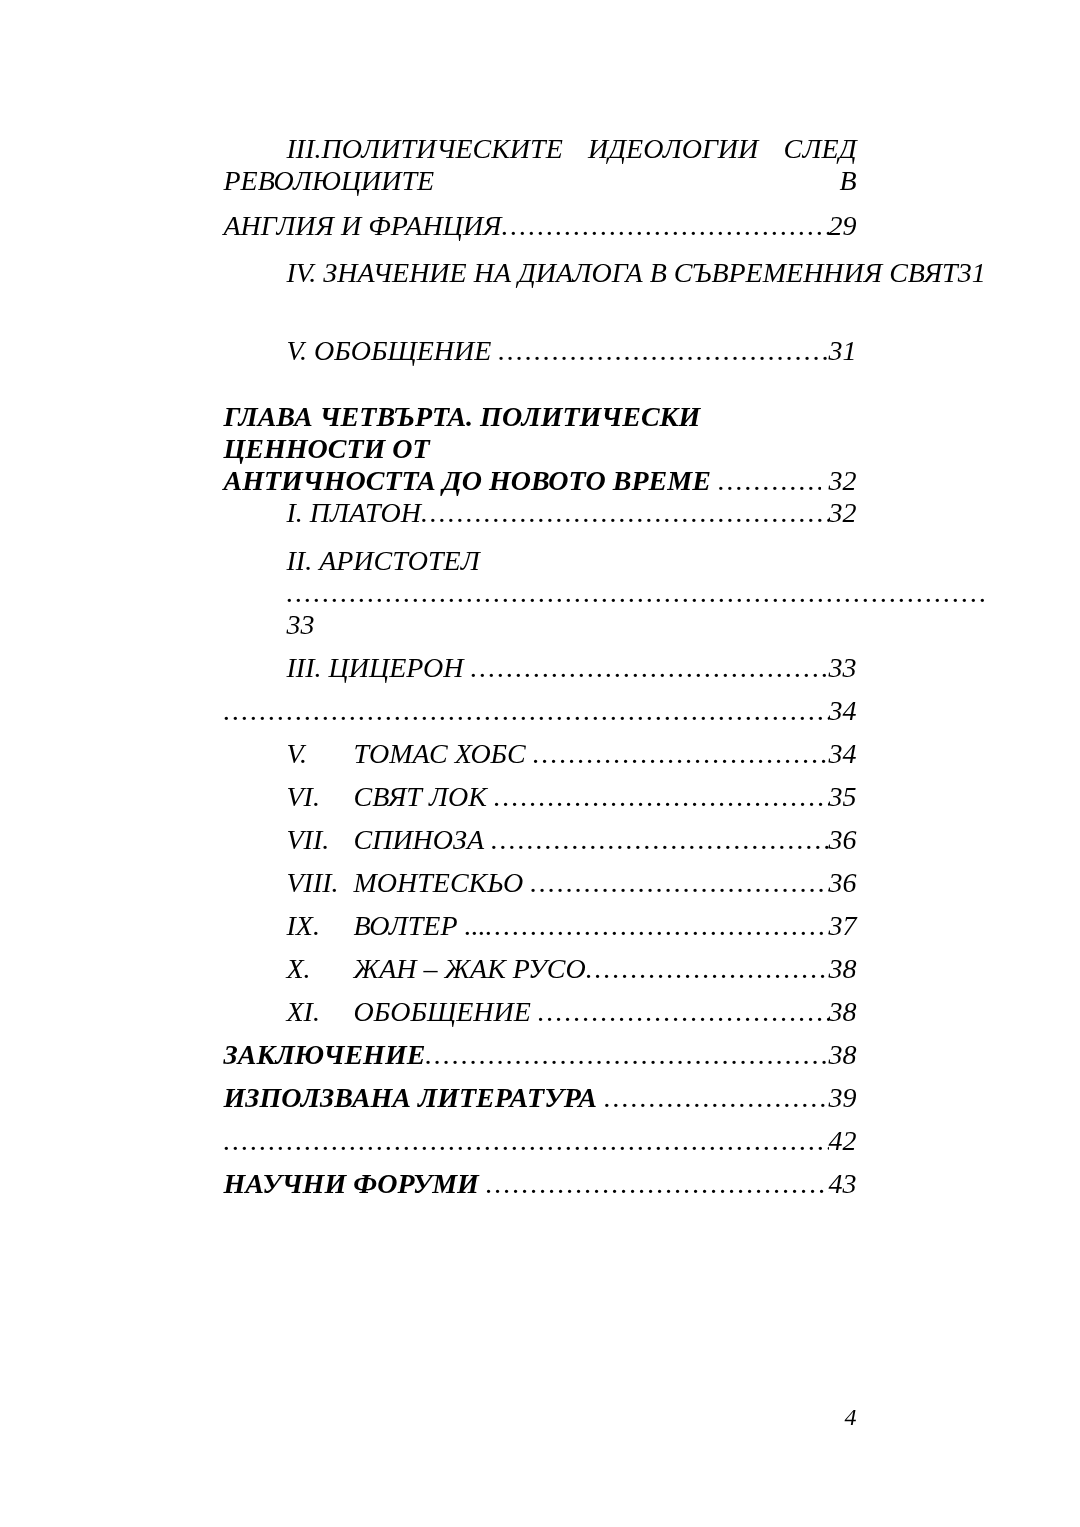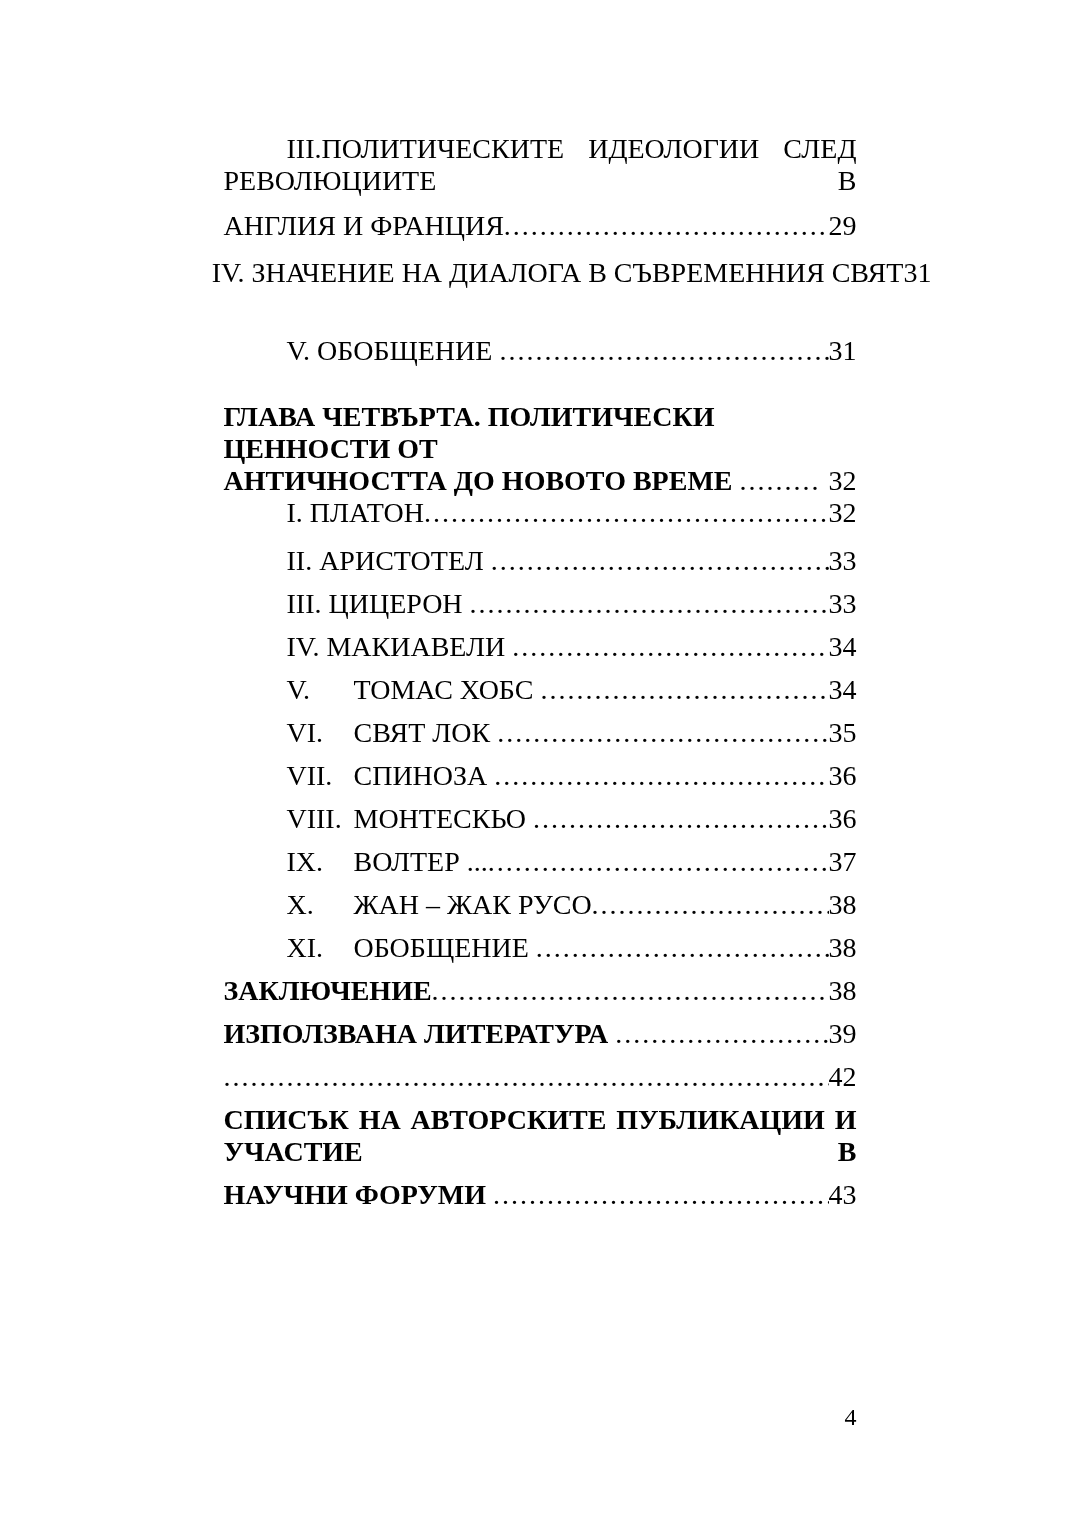--- a/index.html
+++ b/index.html
@@ -8,33 +8,33 @@
     position: relative;
     width: 893px;
     height: 1527px;
     margin: 0 auto;
     background: #ffffff;
     color: #000000;
     font-family: "Liberation Serif", "DejaVu Serif", serif;
     font-size: 28px;
     padding: 133px 130px 0 130px;
     overflow: hidden;
+    font-style: italic;
   }
   
   .line { line-height: 32px; margin-top: 11px; }
   .justify { text-align: justify; text-align-last: justify; }
   .indent-first { text-indent: 63px; }
   .bold.line, .bold .label, .bold .num { font-weight: bold; }
   
   .row {
     display: flex;
     align-items: baseline;
     line-height: 32px;
     margin-top: 11px;
-    justify-content: center;
   }
   .row .label { flex: 0 0 auto; white-space: pre; }
   .row.ind .label { margin-left: 63px; }
   .row .num {
     flex: 0 0 67px;
     margin-left: 63px;
     white-space: pre;
   }
   .row .dots {
     flex: 1 1 auto;
@@ -44,21 +44,21 @@
   }
   .row .dots::after {
     content: "......................................................................................................................................................................................";
   }
   .row .pagenum { flex: 0 0 auto; white-space: pre; }
   .row.pad-page .pagenum { padding-left: 8px; }
   
   .mt0  { margin-top: 0; }
   .mt13 { margin-top: 13px; }
   .mt15 { margin-top: 15px; }
-  .mt16 { margin-top: 16px; }
+  .mt16 { margin-top: 16px; flex-direction: column; }
   .mt26 { margin-top: 34px; }
   .mt30 { margin-top: 46px; }
   
   .folio {
     position: absolute;
     top: 1403px;
     right: 130px;
     font-size: 24px;
     line-height: 28px;
   }
@@ -108,21 +108,20 @@
     <span class="pagenum">33</span>
   </div>
 
   <div class="row ind">
     <span class="label">III. ЦИЦЕРОН </span>
     <span class="dots"></span>
     <span class="pagenum">33</span>
   </div>
 
   <div class="row ind">
-    <span class="label">IV. МАКИАВЕЛИ </span>
     <span class="dots"></span>
     <span class="pagenum">34</span>
   </div>
 
   <div class="row">
     <span class="num">V.</span>
     <span class="label">ТОМАС ХОБС </span>
     <span class="dots"></span>
     <span class="pagenum">34</span>
   </div>
@@ -179,21 +178,20 @@
     <span class="label">ИЗПОЛЗВАНА ЛИТЕРАТУРА </span>
     <span class="dots"></span>
     <span class="pagenum">39</span>
   </div>
 
   <div class="row bold">
     <span class="dots"></span>
     <span class="pagenum">42</span>
   </div>
 
-  <div class="line bold justify">СПИСЪК НА АВТОРСКИТЕ ПУБЛИКАЦИИ И УЧАСТИЕ В</div>
 
   <div class="row bold">
     <span class="label">НАУЧНИ ФОРУМИ </span>
     <span class="dots"></span>
     <span class="pagenum">43</span>
   </div>
 
   <div class="folio">4</div>
 </div>
 

